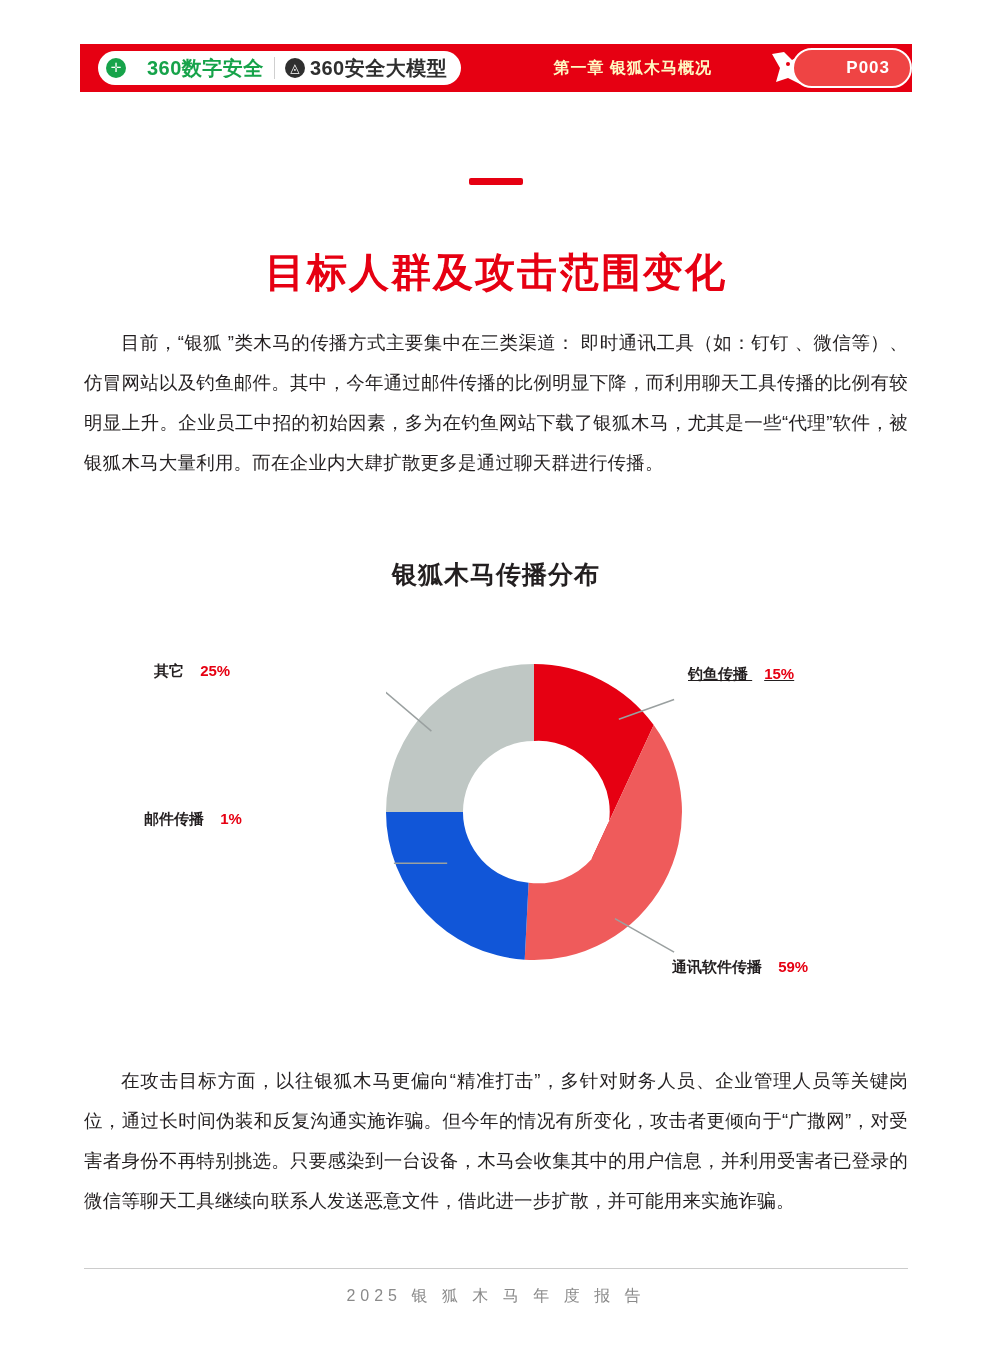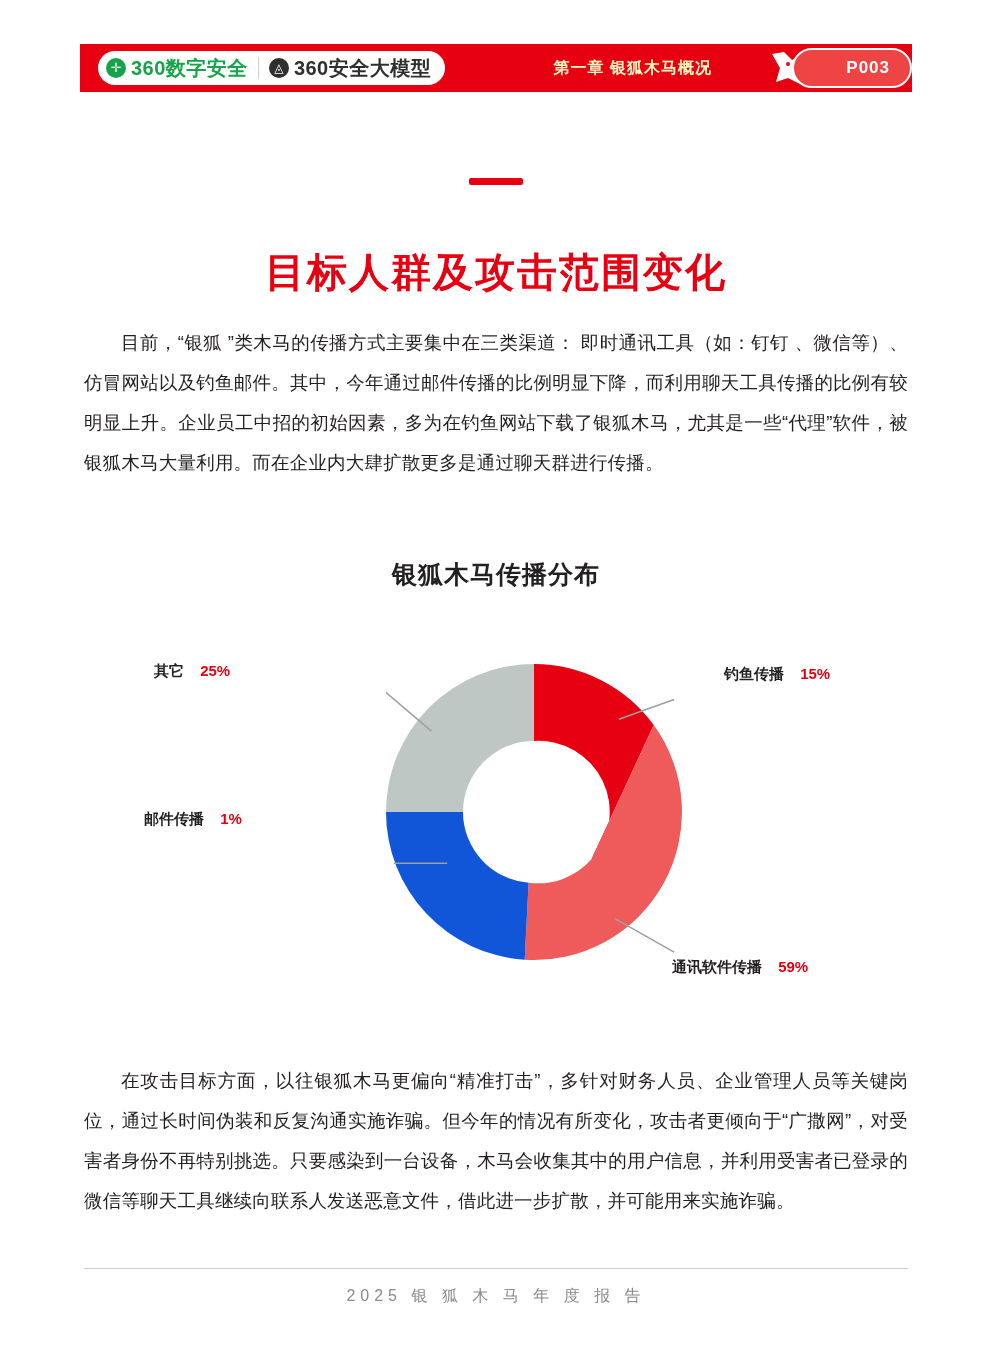--- a/index.html
+++ b/index.html
@@ -48,20 +48,21 @@
     text-align: center;
     margin-right: 5px;
     flex: 0 0 auto;
   }
   .logo-text {
     font-size: 20px;
     font-weight: bold;
     color: #16a34a;
     letter-spacing: 0.5px;
     white-space: nowrap;
+    margin-left: 16px;
   }
   .logo-sep {
     width: 1px;
     height: 22px;
     background: #cfcfcf;
     margin: 0 10px;
   }
   .logo-badge2 {
     width: 20px;
     height: 20px;
@@ -195,21 +196,21 @@
     color: #231f20;
     white-space: nowrap;
   }
   .chart-label .pct {
     color: #e60012;
     font-weight: bold;
     margin-left: 12px;
   }
   #label-other   { left: 70px;  top: 50px; }
   #label-mail    { left: 60px;  top: 198px; text-align: center; }
-  #label-phish   { left: 640px; top: 53px; }
+  #label-phish   { left: 604px; top: 53px; text-decoration: underline; }
   #label-im      { left: 588px; top: 346px; }
 
   
   .footer-rule {
     position: absolute;
     left: 84px;
     top: 1268px;
     width: 824px;
     height: 1px;
     background: #cccccc;

